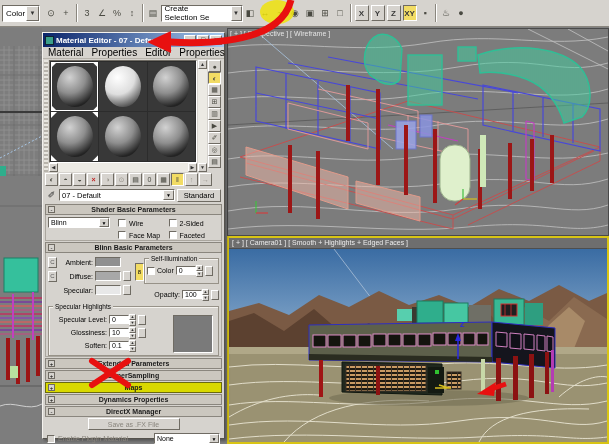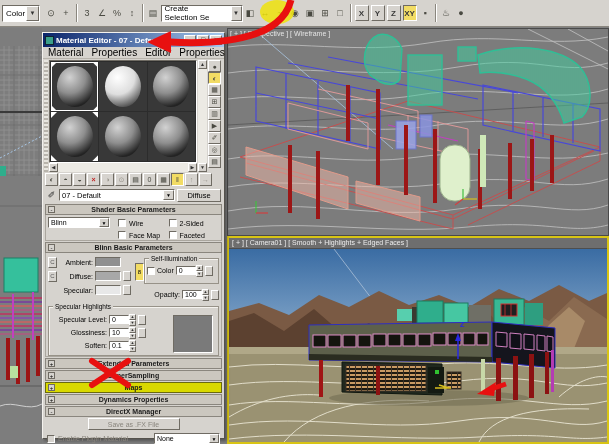--- a/index.html
+++ b/index.html
@@ -510,21 +510,21 @@
     <div class="me-hicon grayed">↑</div>
     <div class="me-hicon grayed">→</div>
   </div>
 
   <div class="namerow">
     <div class="eyedrop">✐</div>
     <div class="name-dd">
       <span>07 - Default</span>
       <span class="dda">▼</span>
     </div>
-    <div class="std-btn">Diffuse</div>
+    <div class="std-btn">Standard</div>
   </div>
 
   <div class="stack">
 
     <div class="roll">
       <span class="pm">-</span>
       <span class="rtxt">Shader Basic Parameters</span>
     </div>
     <div class="rbody shader-body">
       <div class="mini-dd">

